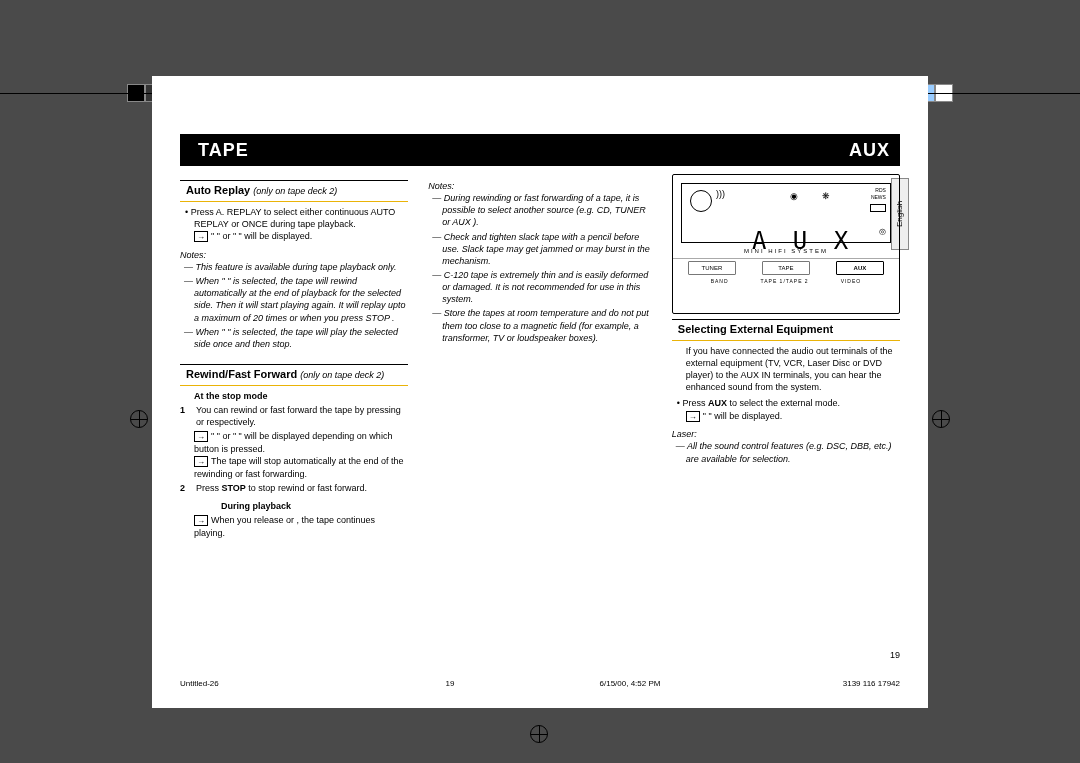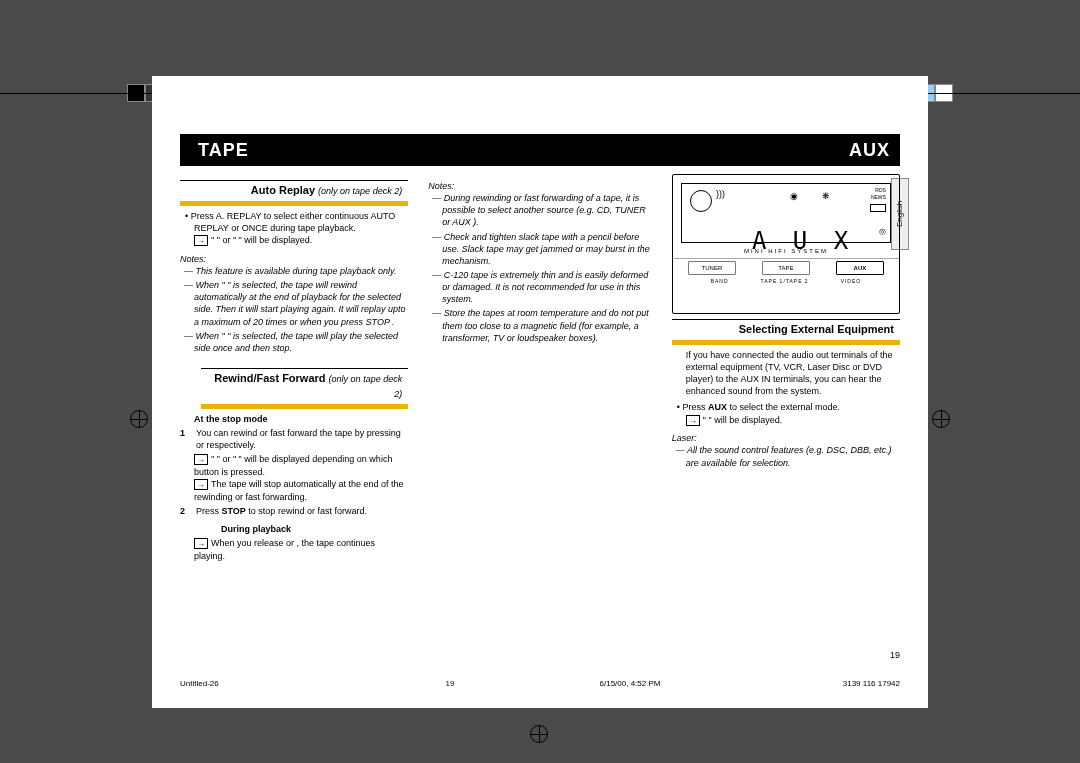--- a/index.html
+++ b/index.html
@@ -30,22 +30,22 @@
     justify-content:space-between; align-items:center; padding:0 10px 0 18px;
     font-weight:bold; font-size:18px; letter-spacing:1px;
   }
   .cols { display:flex; gap:20px; margin-top:8px; }
   .col { flex:1; font-size:9px; line-height:1.35; color:#000; }
   .col.left { flex:1.02; }
   .col.mid  { flex:1.0; }
   .col.right{ flex:1.02; }
   .section-title {
     margin:6px 0 3px 0; padding:2px 6px 3px 6px;
-    border-top:1px solid #000; border-bottom:5px solid #eab308;
-    font-size:11px; font-weight:bold;text-align:right;
+    border-top:1px solid #000; border-bottom:1px solid #eab308;
+    font-size:11px; font-weight:bold;
   }
   .section-title .sub { font-weight:normal; font-style:italic; font-size:9px; }
   .notes { font-style:italic; }
   .notes-hd { font-style:italic; margin-top:6px;}
   .num-line { display:flex; gap:6px; margin:2px 0;}
   .num-line .n { width:10px; font-weight:bold;}
   .num-line .t { flex:1;}
   .sub-step { padding-left:14px;}
   .bold { font-weight:bold;}
   .panel {
@@ -126,21 +126,21 @@
         </div>
         <p style="margin:4px 0 0 14px;text-indent:-9px;">• <span>Press A. REPLAY to select either continuous AUTO REPLAY or ONCE during tape playback.</span></p>
         <p class="sub-step"><span class="boxed">→</span><span>"            " or "            " will be displayed.</span></p>
         <p class="notes-hd">Notes:</p>
         <div class="notes dash-list">
           <p>— This feature is available during tape playback only.</p>
           <p>— When "                    " is selected, the tape will rewind automatically at the end of playback for the selected side. Then it will start playing again. It will replay upto a maximum of 20 times or when you press STOP    .</p>
           <p>— When "            " is selected, the tape will play the selected side once and then stop.</p>
         </div>
 
-        <div class="section-title" style="margin-top:14px;margin-left:21px;">
+        <div class="section-title" style="margin-top:14px;">
           <span>Rewind/Fast Forward</span>
           <span class="sub">(only on tape deck 2)</span>
         </div>
         <p class="bold" style="margin:4px 0 2px 14px;">At the stop mode</p>
         <div class="num-line">
             <div class="n">1</div>
             <div class="t">You can rewind or fast forward the tape by pressing     or     respectively.</div>
           </div>
         <p class="sub-step"><span class="boxed">→</span><span>"        " or "        " will be displayed depending on which button is pressed.</span></p>
         <p class="sub-step"><span class="boxed">→</span><span>The tape will stop automatically at the end of the rewinding or fast forwarding.</span></p>

